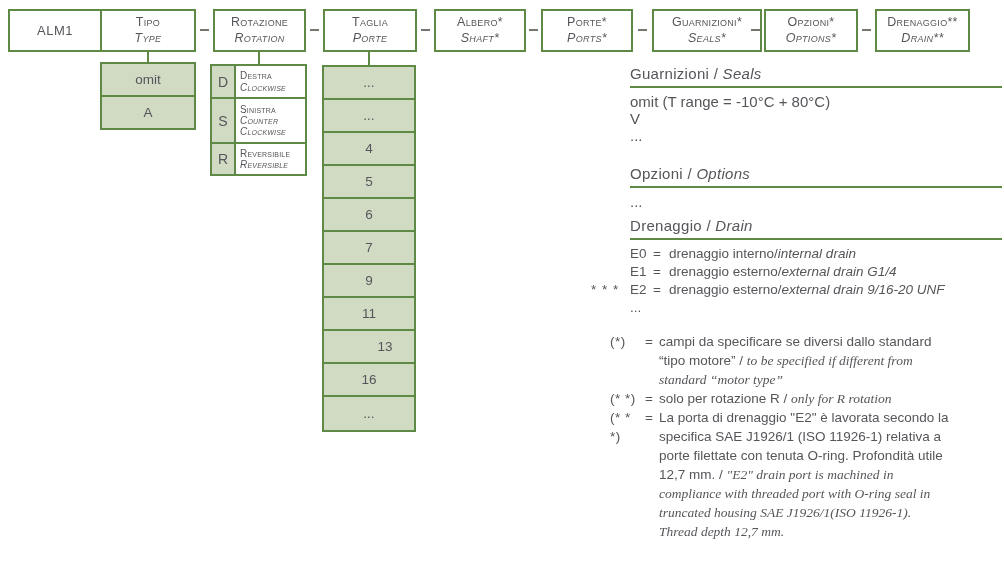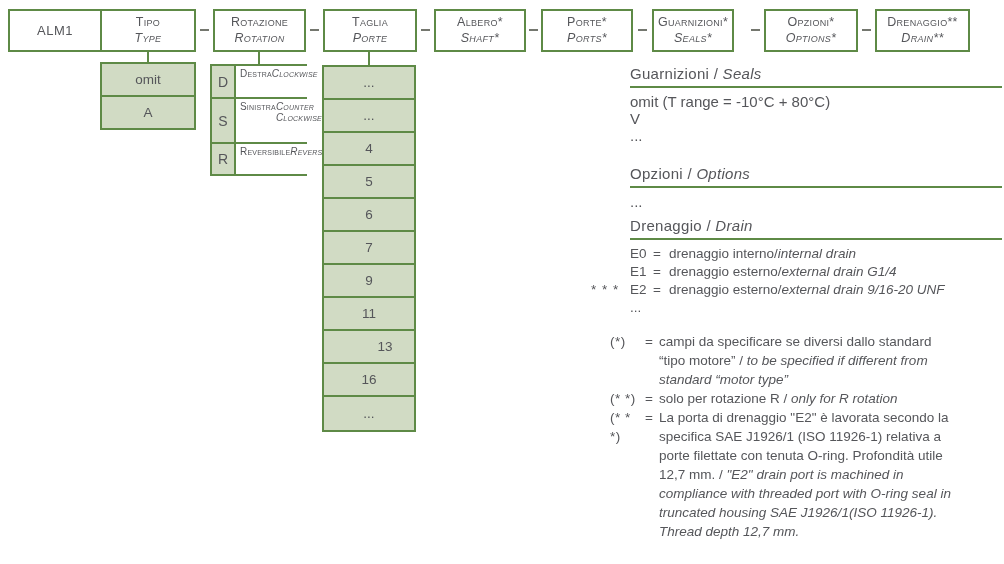--- a/index.html
+++ b/index.html
@@ -22,21 +22,21 @@
   
   .opt-table{position:absolute;box-sizing:border-box;border:2px solid #5e8a46;background:#fff;}
   .orow{box-sizing:border-box;border-bottom:2px solid #5e8a46;background:#d1dbc4;
         display:flex;align-items:center;justify-content:center;font-size:13.5px;}
   .orow:last-child{border-bottom:none;}
 
   .rrow{display:flex;box-sizing:border-box;border-bottom:2px solid #5e8a46;}
   .rrow:last-child{border-bottom:none;}
   .rcode{width:24px;background:#d1dbc4;border-right:2px solid #5e8a46;display:flex;
          align-items:center;justify-content:center;font-size:14px;box-sizing:border-box;flex:none;}
-  .rdesc{flex:1;background:#fff;padding:2px 0 2px 4px;display:flex;flex-direction:row;
+  .rdesc{flex:1;background:#fff;padding:2px 0 2px 4px;display:flex;flex-direction:column;
          justify-content:center;font-variant:small-caps;font-size:10px;line-height:1.12;letter-spacing:.2px;}
   .rdesc .en{font-style:italic;}
 
   
   .section{position:absolute;left:590px;width:412px;}
   .sec-head{margin-left:40px;font-size:15px;letter-spacing:.3px;padding-bottom:4px;
             border-bottom:2px solid #5e8a46;}
   .sec-head .en{font-style:italic;}
   .sec-items{margin-left:40px;font-size:15px;line-height:17px;margin-top:5px;}
   .drain-rows{margin-top:5px;font-size:13.5px;line-height:18px;}
@@ -47,21 +47,21 @@
   .d-text{flex:1;}
   .en-inline{font-style:italic;}
   .d-more{margin-left:40px;font-size:13.5px;line-height:18px;}
 
   
   .footnotes{position:absolute;left:590px;top:332px;width:414px;font-size:13.5px;line-height:19px;}
   .fn{display:flex;align-items:flex-start;}
   .fn-marker{width:55px;box-sizing:border-box;padding-left:20px;letter-spacing:.5px;flex:none;}
   .fn-eq{width:14px;flex:none;}
   .fn-text{flex:1;}
-  .fn-text .en{font-style:italic;}
+  .fn-text .en{font-style:italic;font-family:Liberation Serif, serif;}
 </style>
 </head>
 <body>
 
 <div class="page">
 
   <div class="cbox combo" style="left:8px;width:188px;">
     <div class="cell cell-model">ALM1</div>
     <div class="cell cell-field">
       <div class="lbl">
@@ -92,21 +92,21 @@
     </div>
   </div>
 
   <div class="cbox" style="left:434px;width:92px;">
     <div class="lbl">
       <span>Albero*</span>
       <span class="en">Shaft*</span>
     </div>
   </div>
 
-  <div class="cbox" style="left:652px;width:82px;">
+  <div class="cbox" style="left:652px;width:110px;">
     <div class="lbl">
       <span>Guarnizioni*</span>
       <span class="en">Seals*</span>
     </div>
   </div>
 
   <div class="cbox" style="left:764px;width:94px;">
     <div class="lbl">
       <span>Opzioni*</span>
       <span class="en">Options*</span>

